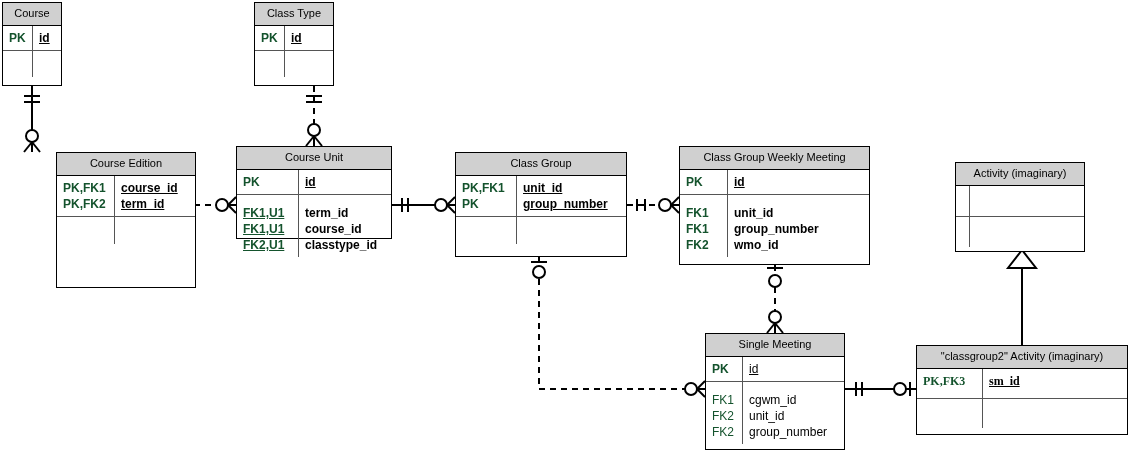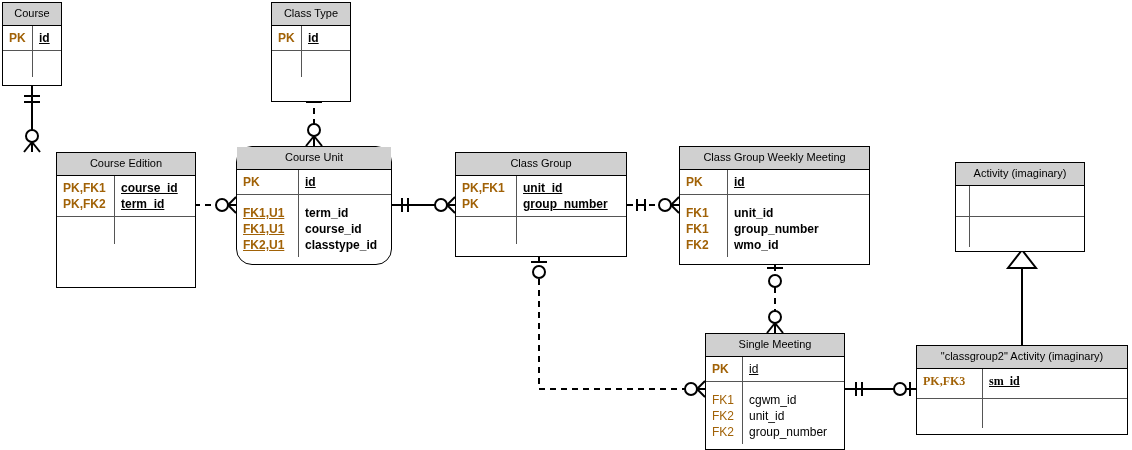--- a/index.html
+++ b/index.html
@@ -44,21 +44,21 @@
   }
   .sect.divided {
     border-top: 1px solid #555;
   }
   .col-key {
     box-sizing: border-box;
     border-right: 1px solid #555;
     padding: 4px 6px 4px 6px;
     font-size: 12px;
     font-weight: bold;
-    color: #a16207;
+    color: #14532d;
     white-space: nowrap;
     line-height: 16px;
   }
   .col-attr {
     box-sizing: border-box;
     padding: 4px 6px 4px 6px;
     font-size: 12px;
     font-weight: bold;
     color: #000;
     white-space: nowrap;
@@ -170,21 +170,21 @@
     <div class="sect">
       <div class="col-key" style="width:30px;">PK</div>
       <div class="col-attr"><span class="u">id</span></div>
     </div>
     <div class="sect divided empty-sect" style="height:27px;">
       <div class="col-key" style="width:30px;"></div>
       <div class="col-attr"></div>
     </div>
   </div>
 
-  <div class="entity" style="left:271px; top:2px; width:80px; height:100px;">
+  <div class="entity" style="left:254px; top:2px; width:80px; height:84px;">
     <div class="ent-title">Class Type</div>
     <div class="sect">
       <div class="col-key" style="width:30px;">PK</div>
       <div class="col-attr"><span class="u">id</span></div>
     </div>
     <div class="sect divided empty-sect" style="height:27px;">
       <div class="col-key" style="width:30px;"></div>
       <div class="col-attr"></div>
     </div>
   </div>
@@ -200,21 +200,21 @@
         <div class="row"><span class="u">course_id</span></div>
         <div class="row"><span class="u">term_id</span></div>
       </div>
     </div>
     <div class="sect divided empty-sect" style="height:28px;">
       <div class="col-key" style="width:58px;"></div>
       <div class="col-attr"></div>
     </div>
   </div>
 
-  <div class="entity" style="left:236px; top:146px; width:156px; height:119px;border-radius:16px;">
+  <div class="entity" style="left:236px; top:146px; width:156px; height:93px;">
     <div class="ent-title">Course Unit</div>
     <div class="sect">
       <div class="col-key" style="width:62px;">PK</div>
       <div class="col-attr"><span class="u">id</span></div>
     </div>
     <div class="sect divided">
       <div class="col-key" style="width:62px; padding-top:10px;text-decoration:underline;">
         <div class="row">FK1,U1</div>
         <div class="row">FK1,U1</div>
         <div class="row">FK2,U1</div>

